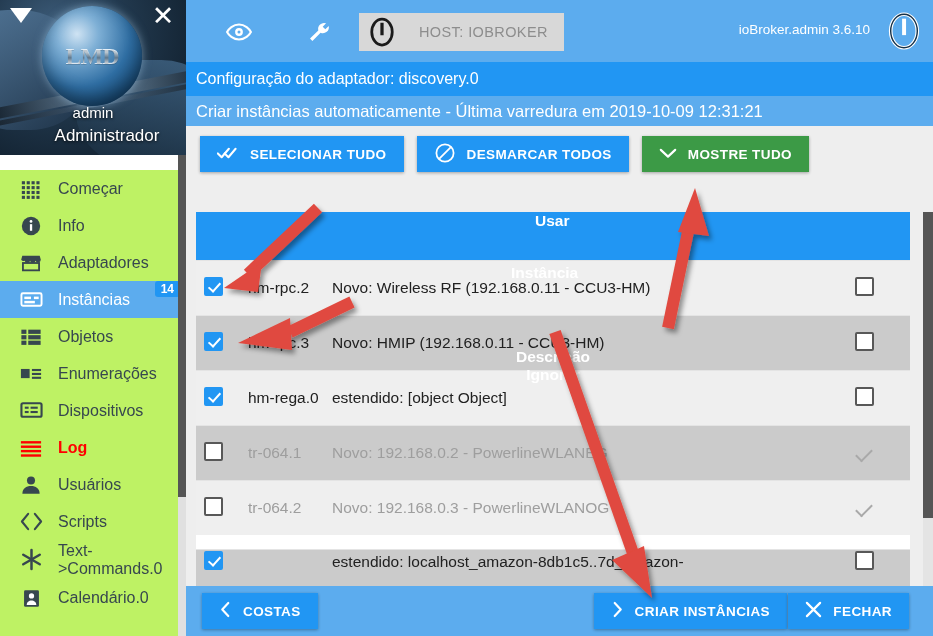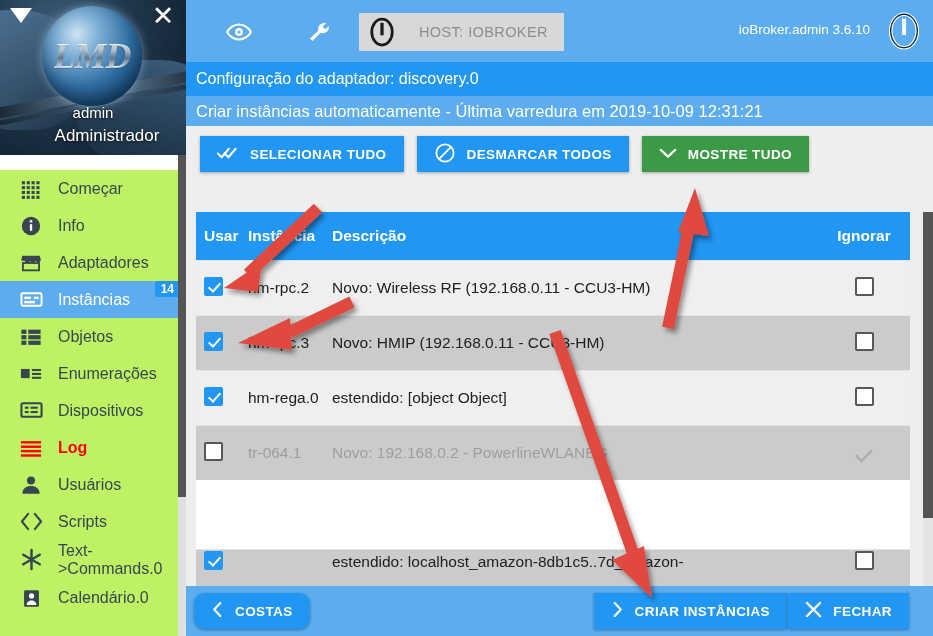--- a/index.html
+++ b/index.html
@@ -52,27 +52,26 @@
   }
   #logo-circle {
     position: absolute; left: 42px; top: 6px;
     width: 100px; height: 100px; border-radius: 50%;
     background: radial-gradient(circle at 35% 28%, #cfe3f3 0%, #7fb0d6 22%, #2f6ea3 55%, #14436c 82%, #0b2a46 100%);
     box-shadow: 0 0 10px rgba(170,210,240,.55), inset 0 -8px 16px rgba(0,0,0,.35);
     display: flex; align-items: center; justify-content: center;
   }
   #logo-text {
     font-family: "Liberation Serif", serif;
-    font-size: 36px; font-weight: bold;
+    font-size: 24px; font-weight: bold;
     letter-spacing: -1px;
     background: linear-gradient(180deg, #ffffff 0%, #d9e7f2 35%, #6e8ca5 55%, #e9f2fa 75%, #9fb6c9 100%);
     -webkit-background-clip: text; background-clip: text;
     color: transparent;
     text-shadow: 0 1px 0 rgba(0,0,0,.15);
-    font-style: italic;
   }
   #caret-down {
     position: absolute; left: 10px; top: 8px;
     width: 0; height: 0;
     border-left: 11px solid transparent;
     border-right: 11px solid transparent;
     border-top: 15px solid #ffffff;
   }
   #hero-close {
     position: absolute; right: 8px; top: 2px;
@@ -186,21 +185,21 @@
 
   
   #table-wrap {
     position: absolute; left: 10px; top: 212px;
     width: 714px; height: 375px;
     overflow: hidden; background: #fff;
   }
   #thead {
     display: flex; align-items: center;
     height: 48px; background: #2196f3; color: #fff;
-    font-size: 15.5px; font-weight: bold;
+    font-size: 15.5px; font-weight: bold; flex-direction: column;
   }
   .col-use   { width: 52px; flex: 0 0 52px; padding-left: 8px; }
   .col-inst  { width: 84px; flex: 0 0 84px; }
   .col-desc  { flex: 1 1 auto; }
   .col-ign   { width: 92px; flex: 0 0 92px; text-align: center; }
   .row {
     display: flex; align-items: center;
     min-height: 55px; font-size: 15.5px; color: #212121;
     border-top: 1px solid #e4e4e4;
   }
@@ -244,21 +243,21 @@
   #tbl-scroll-thumb {
     position: absolute; right: 0; top: 212px;
     width: 10px; height: 306px; background: #555555;
   }
 
   #bottombar {
     position: absolute; left: 0; bottom: 0;
     width: 747px; height: 50px; background: #5cacee;
     display: flex; align-items: center;
   }
-  #btn-back { position: absolute; left: 8px; border-radius: 11px; }
+  #btn-back { position: absolute; left: 16px; }
   #btn-create { position: absolute; right: 146px; }
   #btn-close { position: absolute; right: 24px; }
 
   
   #arrows { position: absolute; left: 0; top: 0; width: 933px; height: 636px; pointer-events: none; }
 </style>
 </head>
 <body>
 
 <div id="root">
@@ -527,20 +526,26 @@
             <div class="col-inst">hm-rega.0</div>
             <div class="col-desc">estendido: [object Object]</div>
             <div class="col-ign"><span class="cb"></span></div>
           </div>
           <div class="row even dim">
             <div class="col-use"><span class="cb"></span></div>
             <div class="col-inst">tr-064.1</div>
             <div class="col-desc">Novo: 192.168.0.2 - PowerlineWLANEG</div>
             <div class="col-ign"><span class="tickmark"></span></div>
           </div>
+          <div class="row odd dim">
+            <div class="col-use"><span class="cb"></span></div>
+            <div class="col-inst">tr-064.2</div>
+            <div class="col-desc">Novo: 192.168.0.3 - PowerlineWLANOG</div>
+            <div class="col-ign"><span class="tickmark"></span></div>
+          </div>
         </div>
       <div class="partial-row">
         <div class="inner">
           <div class="col-use">
             <span class="cb checked"></span>
           </div>
           <div class="col-inst"></div>
           <div class="col-desc">estendido: localhost_amazon-8db1c5..7d_amazon-</div>
           <div class="col-ign">
             <span class="cb"></span>

